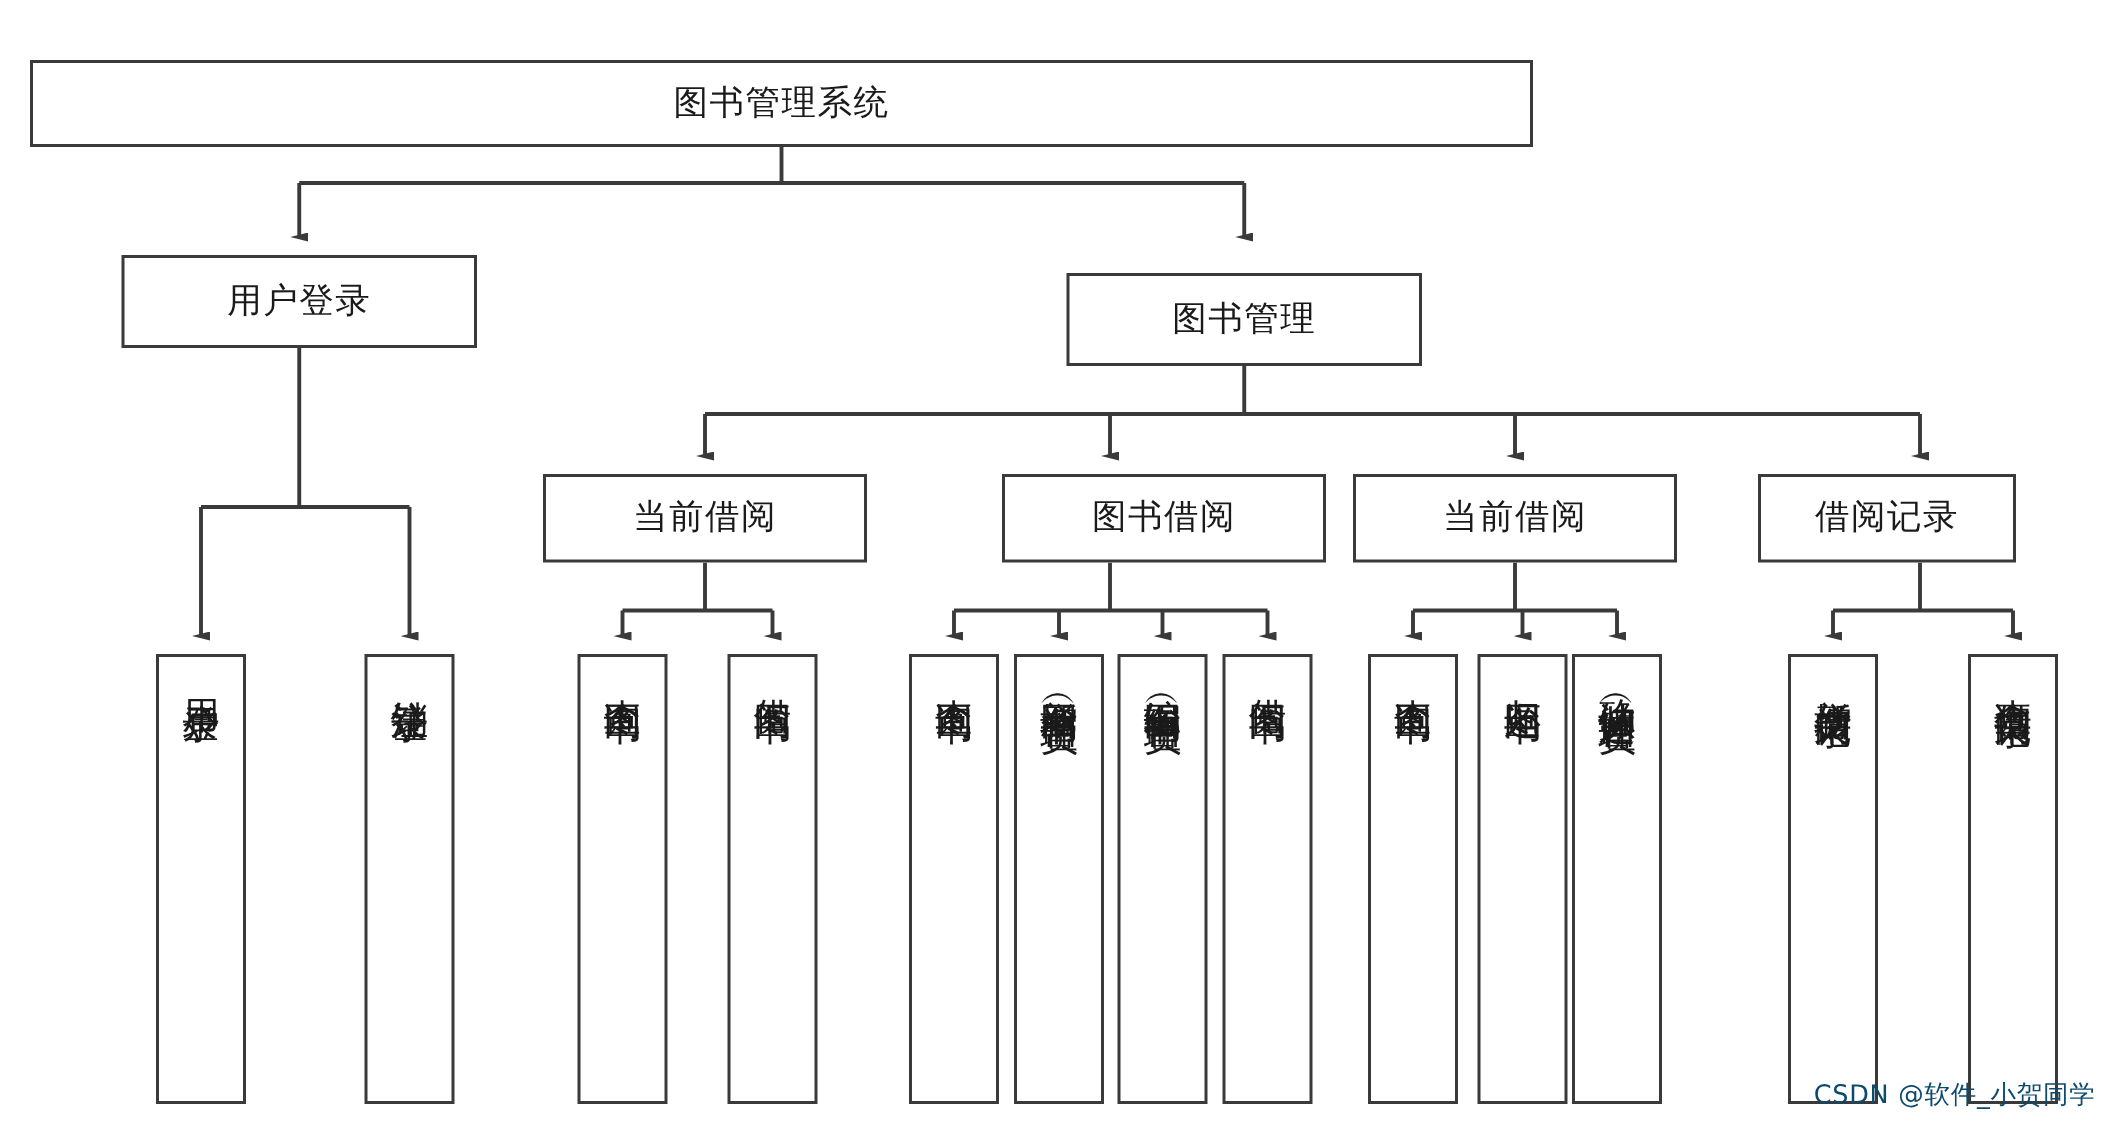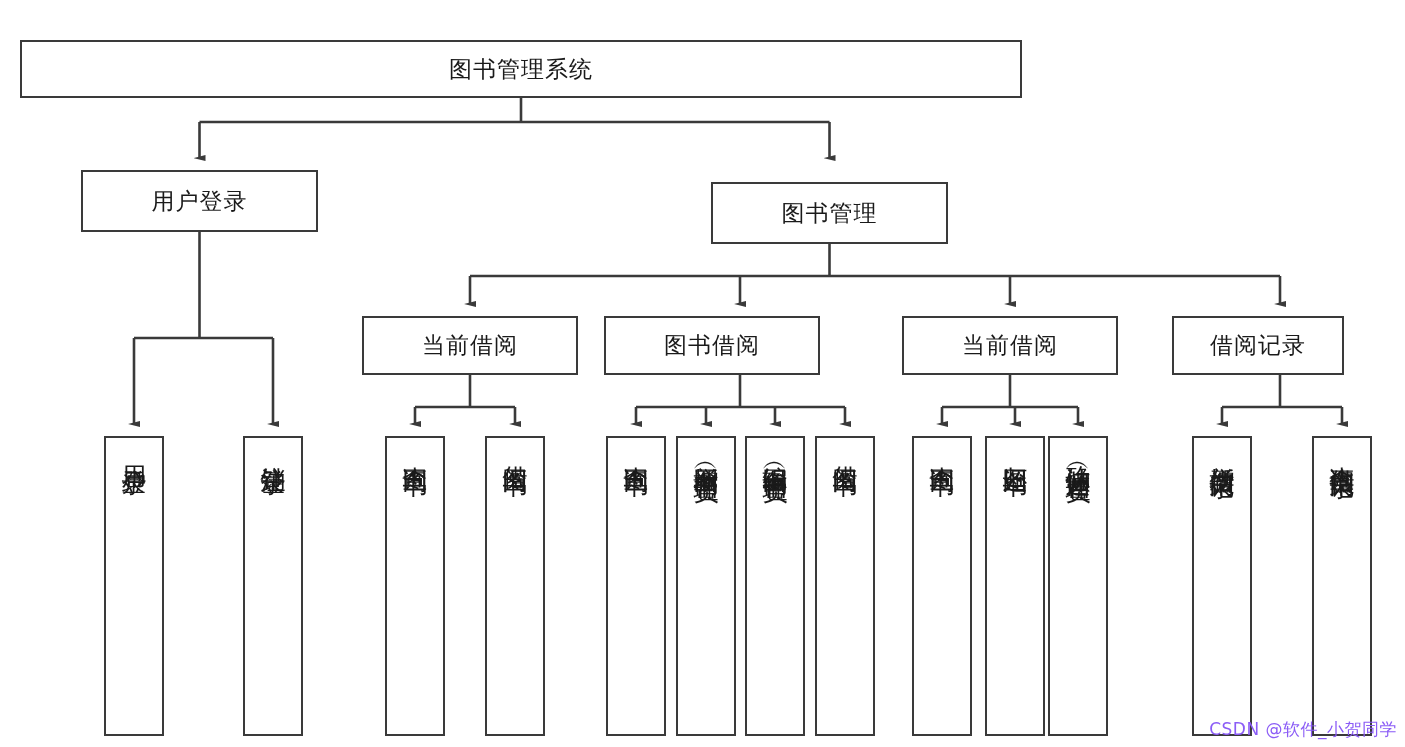--- a/index.html
+++ b/index.html
@@ -55,21 +55,21 @@
     font-size: 25px;
     line-height: 1.08;
     letter-spacing: 2px;
     white-space: nowrap;
   }
   #watermark {
     position: absolute;
     right: 8px;
     bottom: 6px;
     font-size: 17px;
-    color: #8b5cf6;
+    color: #0c4a6e;
     letter-spacing: 0.5px;
     white-space: nowrap;
   }
 </style>
 </head>
 <body>
 
 <div id="diagram-root">
 
   <svg id="edge-layer" viewBox="0 0 1405 747" width="1405" height="747" xmlns="http://www.w3.org/2000/svg">
@@ -121,21 +121,21 @@
       </div>
       <div class="node h" style="left: 81px; top: 170px; width: 237px; height: 62px;">
         <span class="node-label">用户登录</span>
       </div>
       <div class="node h" style="left: 711px; top: 170px; width: 237px; height: 62px; margin-top: 12px;">
         <span class="node-label">图书管理</span>
       </div>
       <div class="node h" style="left: 362px; top: 316px; width: 216px; height: 59px;">
         <span class="node-label">当前借阅</span>
       </div>
-      <div class="node h" style="left: 604px; top: 316px; width: 216px; height: 59px;">
+      <div class="node h" style="left: 668px; top: 316px; width: 216px; height: 59px;">
         <span class="node-label">图书借阅</span>
       </div>
       <div class="node h" style="left: 902px; top: 316px; width: 216px; height: 59px;">
         <span class="node-label">当前借阅</span>
       </div>
       <div class="node h" style="left: 1172px; top: 316px; width: 172px; height: 59px;">
         <span class="node-label">借阅记录</span>
       </div>
       <div class="node v" style="left: 104px; top: 436px; width: 60px; height: 300px;">
         <span class="node-label">用户登录</span>

